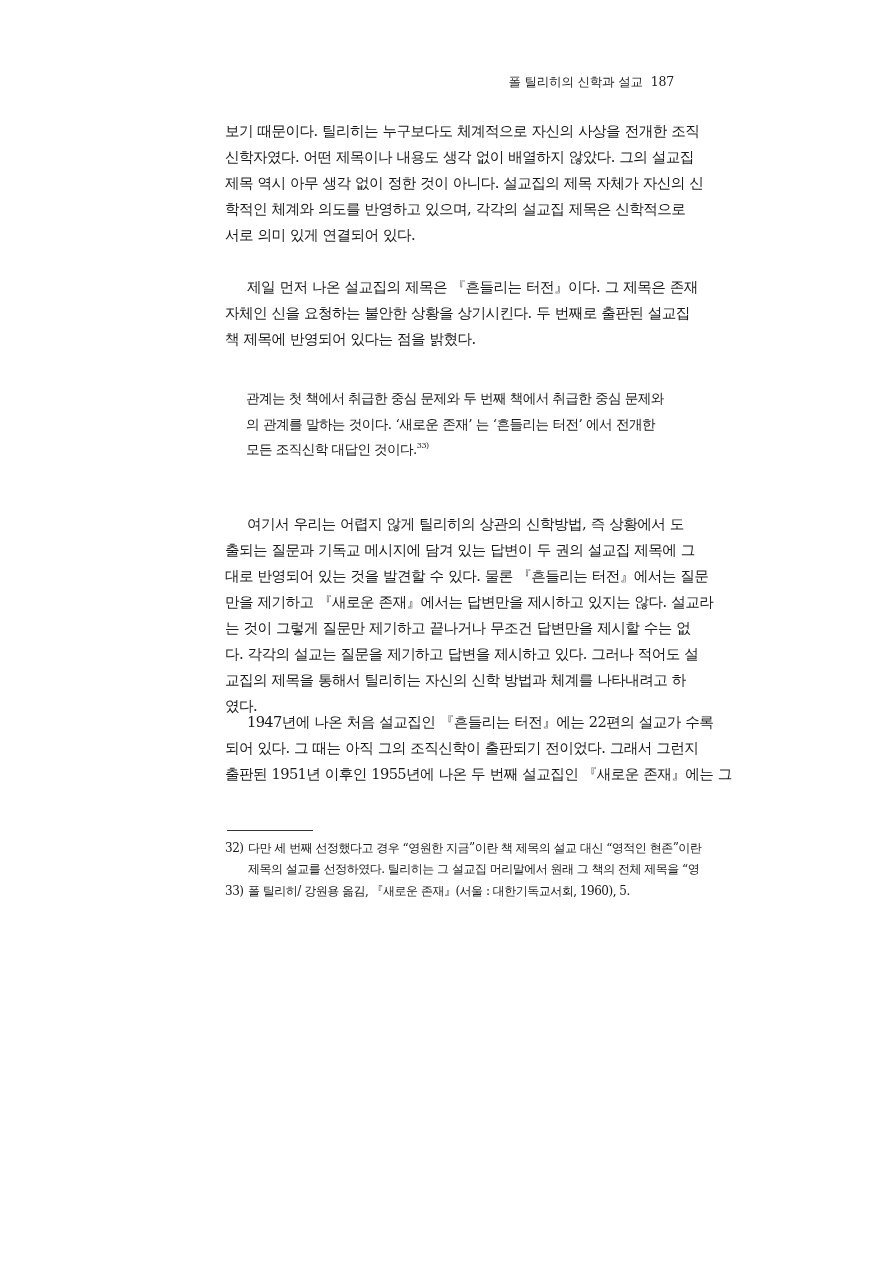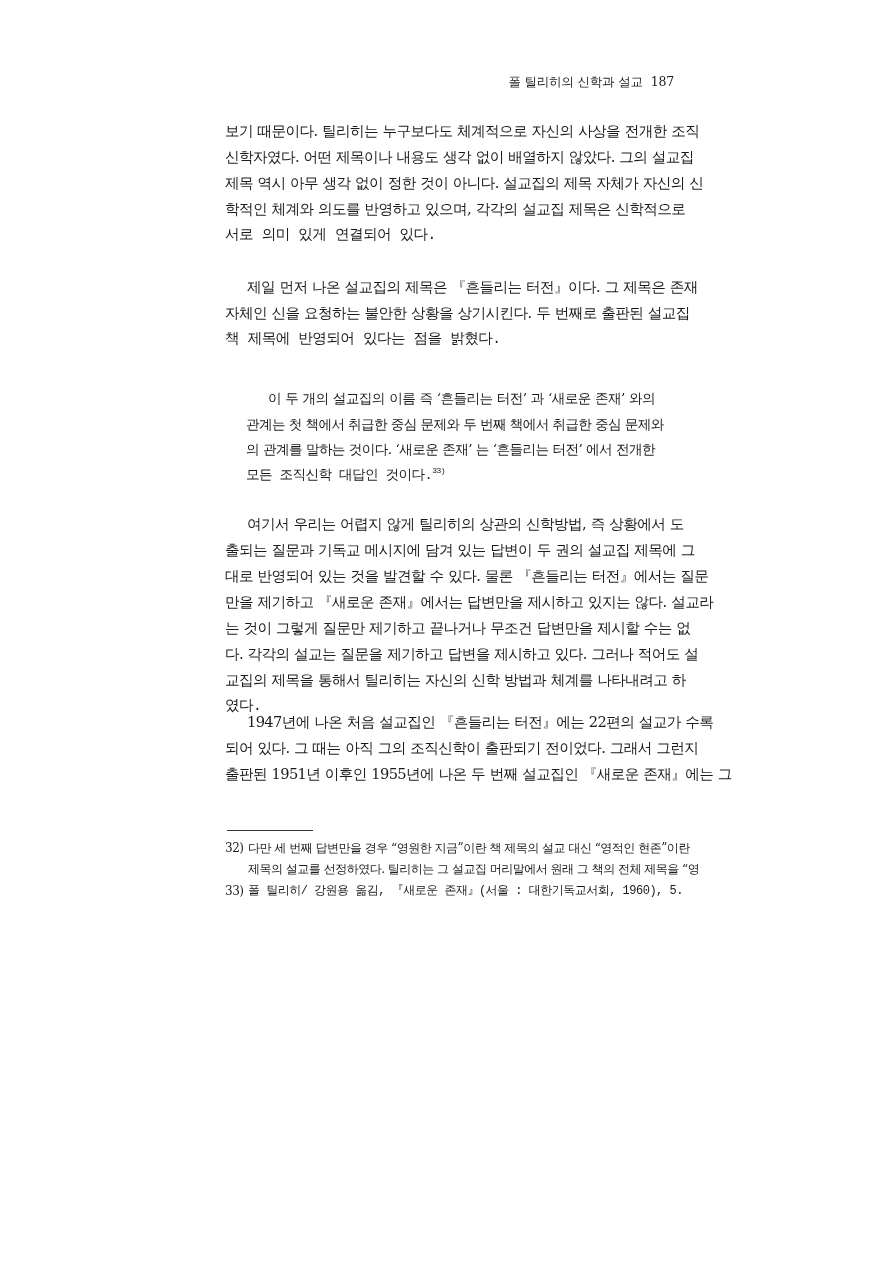--- a/index.html
+++ b/index.html
@@ -43,21 +43,21 @@
       word-spacing: 0.5px;
     }
     .line {
       display: block;
       white-space: nowrap;
       text-align-last: justify;
       text-align: justify;
       height: 26px;
       overflow: visible;
     }
-    .line.last { text-align-last: left; font-family: Liberation Mono, monospace; }
+    .line.last { text-align-last: left; }
     .indent { padding-left: 22px; }
     sup.fn {
       font-size: 8px;
       vertical-align: 6px;
       line-height: 0;
       letter-spacing: -0.5px;
     }
     .quote {
       position: absolute;
       left: 234px;
@@ -112,21 +112,20 @@
     <span class="line last">서로 의미 있게 연결되어 있다.</span>
   </div>
 
   <div class="body-text" style="top:274px;">
     <span class="line indent">제일 먼저 나온 설교집의 제목은 『흔들리는 터전』이다. 그 제목은 존재</span>
     <span class="line">자체인 신을 요청하는 불안한 상황을 상기시킨다. 두 번째로 출판된 설교집</span>
     <span class="line last">책 제목에 반영되어 있다는 점을 밝혔다.</span>
   </div>
 
   <div class="quote" style="top:386px;">
-    <span class="line indent">이 두 개의 설교집의 이름 즉 ‘흔들리는 터전’ 과 ‘새로운 존재’ 와의</span>
     <span class="line">관계는 첫 책에서 취급한 중심 문제와 두 번째 책에서 취급한 중심 문제와</span>
     <span class="line">의 관계를 말하는 것이다. ‘새로운 존재’ 는 ‘흔들리는 터전’ 에서 전개한</span>
     <span class="line last"><span>모든 조직신학 대답인 것이다.</span><sup class="fn">33)</sup></span>
   </div>
 
   <div class="body-text" style="top:511px;">
     <span class="line indent">여기서 우리는 어렵지 않게 틸리히의 상관의 신학방법, 즉 상황에서 도</span>
     <span class="line">출되는 질문과 기독교 메시지에 담겨 있는 답변이 두 권의 설교집 제목에 그</span>
     <span class="line">대로 반영되어 있는 것을 발견할 수 있다. 물론 『흔들리는 터전』에서는 질문</span>
     <span class="line">만을 제기하고 『새로운 존재』에서는 답변만을 제시하고 있지는 않다. 설교라</span>
@@ -140,21 +139,21 @@
     <span class="line indent">1947년에 나온 처음 설교집인 『흔들리는 터전』에는 22편의 설교가 수록</span>
     <span class="line">되어 있다. 그 때는 아직 그의 조직신학이 출판되기 전이었다. 그래서 그런지</span>
     <span class="line">출판된 1951년 이후인 1955년에 나온 두 번째 설교집인 『새로운 존재』에는 그</span>
   </div>
 
   <div class="fn-rule"></div>
 
   <div class="footnotes">
     <div class="footnote">
       <span class="num">32)</span>
-      <span class="line">다만 세 번째 답변만을 경우 “영원한 지금”이란 책 제목의 설교 대신 “영적인 현존”이란</span>
+      <span class="line">다만 세 번째 선정했다고 경우 “영원한 지금”이란 책 제목의 설교 대신 “영적인 현존”이란</span>
       <span class="line">제목의 설교를 선정하였다. 틸리히는 그 설교집 머리말에서 원래 그 책의 전체 제목을 “영</span>
     </div>
     <div class="footnote" style="margin-top:2px;">
       <span class="num">33)</span>
       <span class="line last">폴 틸리히/ 강원용 옮김, 『새로운 존재』(서울 : 대한기독교서회, 1960), 5.</span>
     </div>
   </div>
 
 </div>
 

